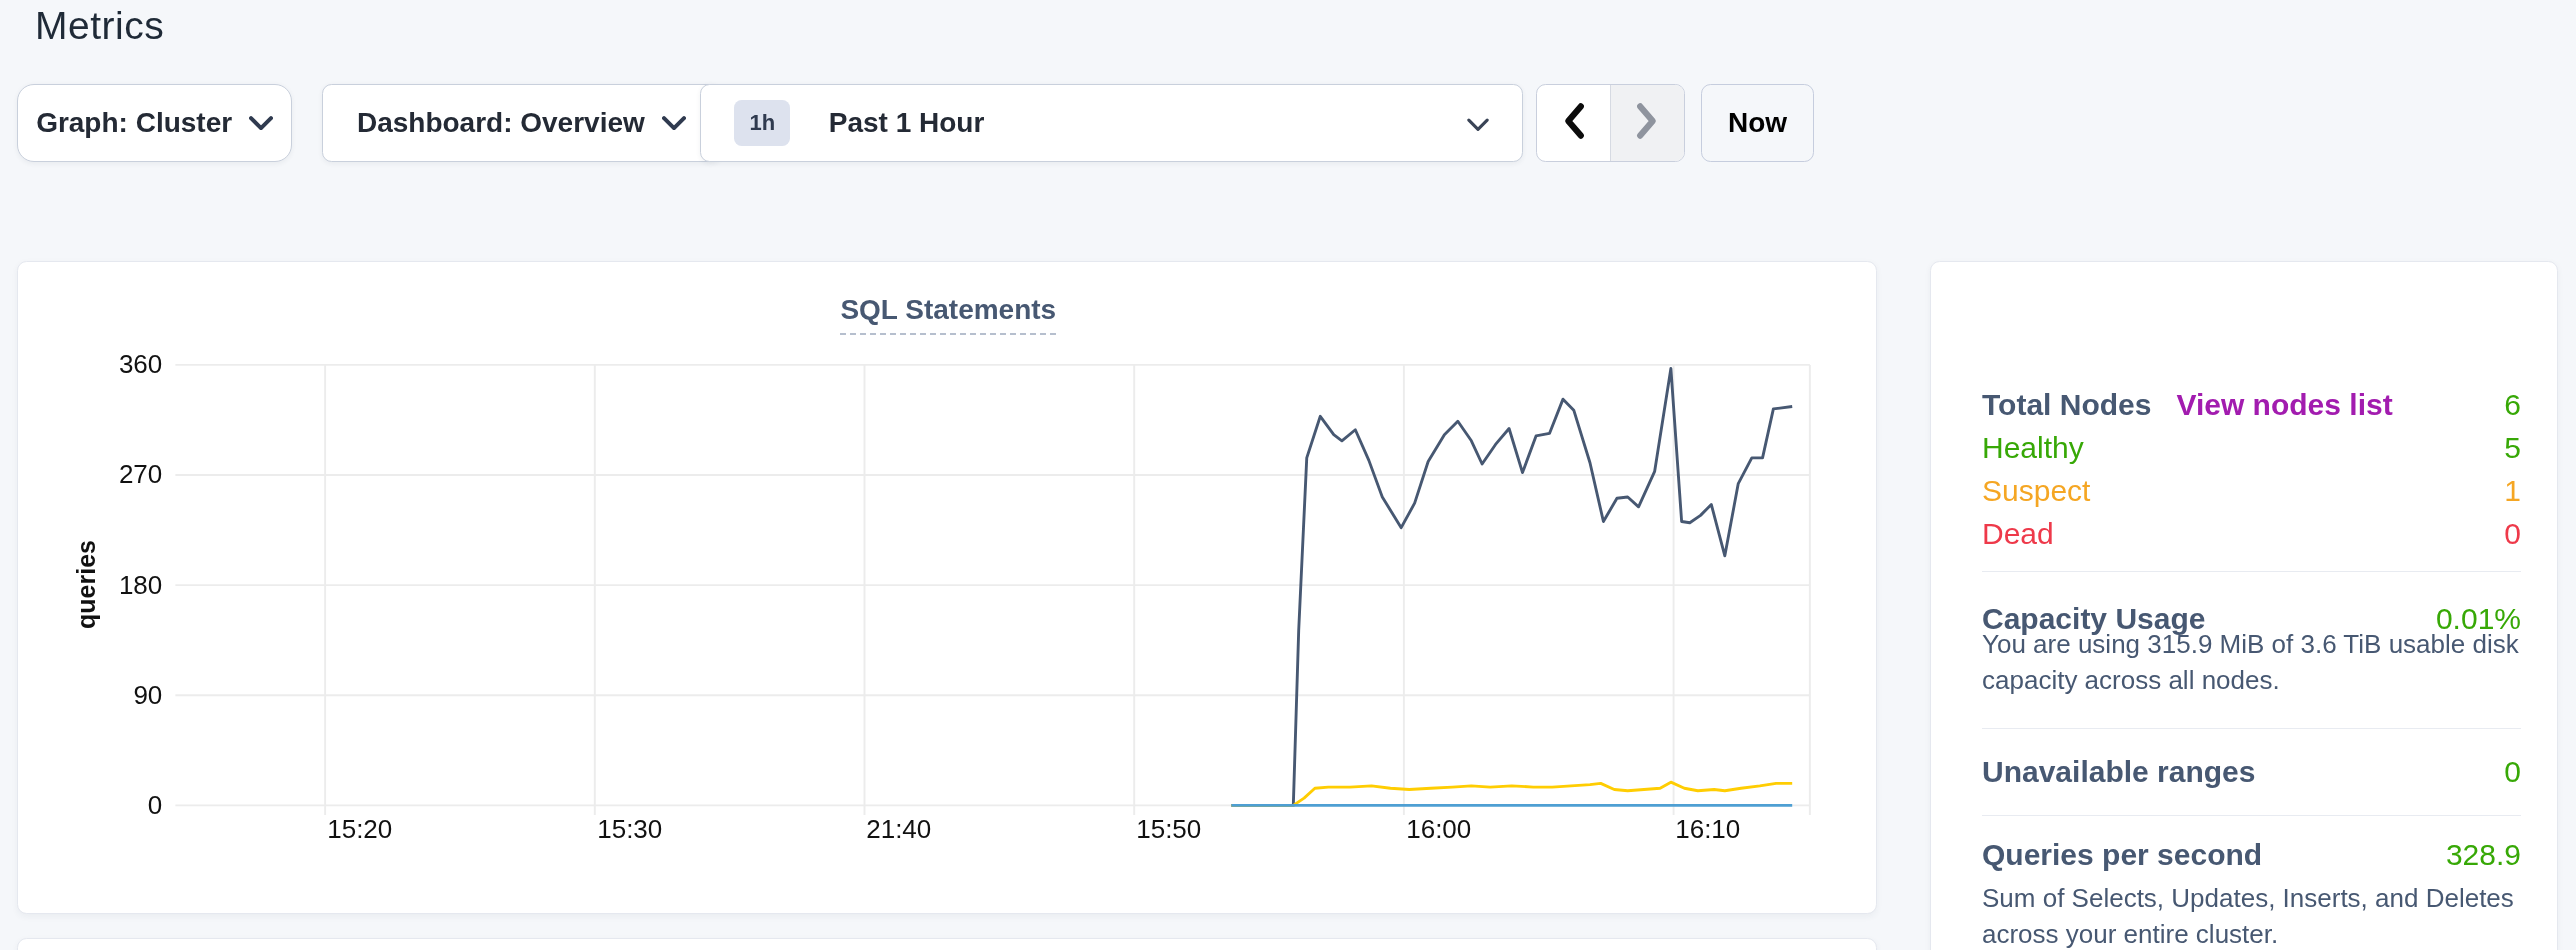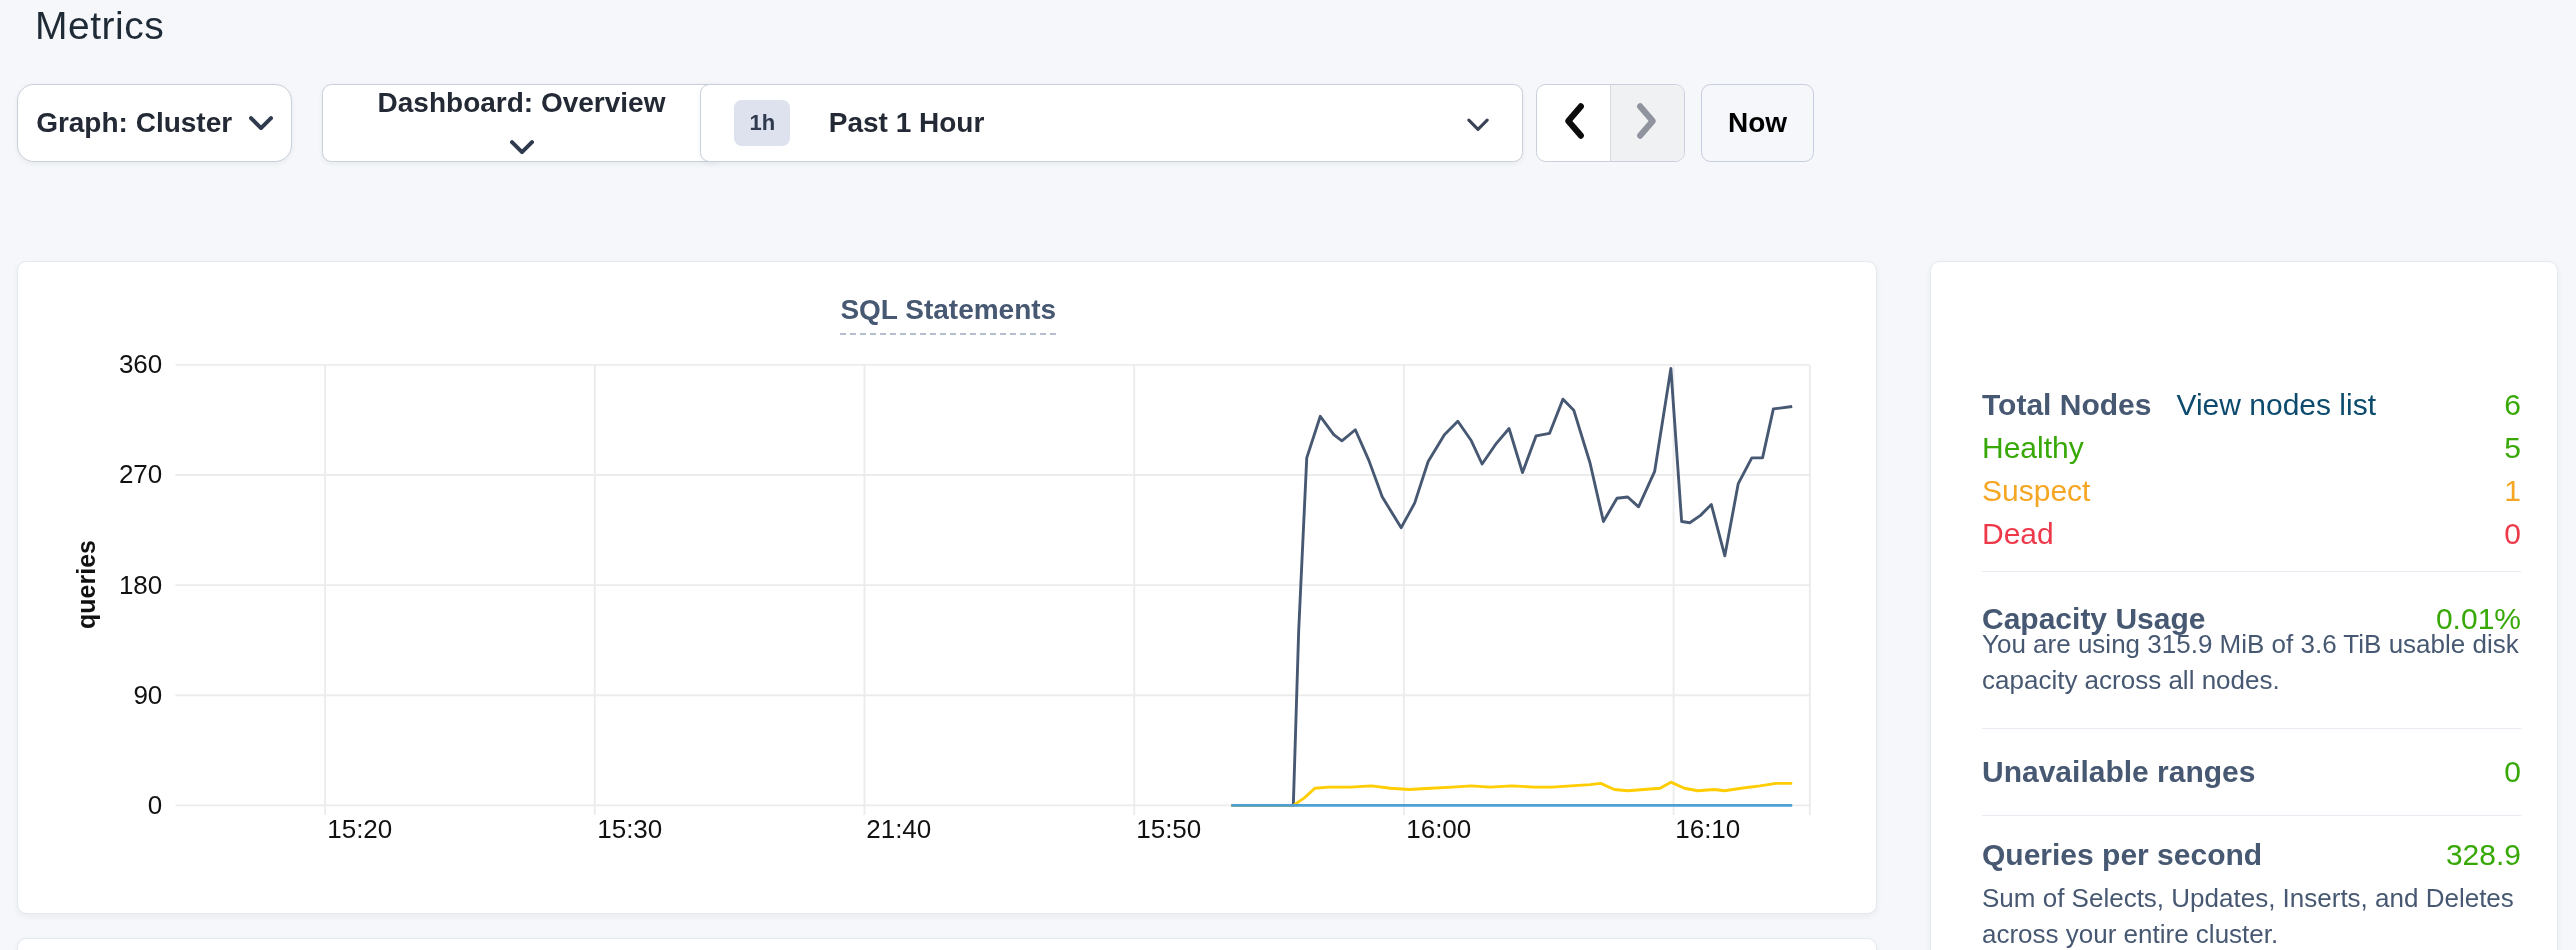--- a/index.html
+++ b/index.html
@@ -60,40 +60,40 @@
   .xtick{position:absolute;width:134px;text-align:right;font-size:26px;color:#111;top:552px;height:31px;line-height:31px;}
   
   .sum-title{left:0;top:36px;width:628px;text-align:center;font-size:30px;font-weight:700;color:#242a35;}
   .sum-row{position:absolute;left:51px;right:36px;display:flex;justify-content:space-between;align-items:baseline;font-size:30px;gap:25px;}
   .sum-rows .sum-row{position:static;height:43px;line-height:43px;}
   .sum-rows{left:51px;right:36px;top:121px;display:flex;flex-direction:column;}
   .lbl-bold{font-weight:700;color:#475872;}
   .green{color:#37a806;}
   .orange{color:#f5a623;}
   .red{color:#ee394a;}
-  .link{color:#0c4a6e;cursor:pointer;font-weight:400;text-align:right;}
+  .link{color:#a21caf;cursor:pointer;font-weight:700;text-align:right;}
   .divider{position:absolute;left:51px;right:36px;height:0;border-top:1.9px solid #e8ebf1;}
   .para{position:absolute;left:51px;right:35px;font-size:26px;line-height:36px;color:#475872;}
   .nodes-label-group{display:flex;gap:25px;align-items:baseline;}
 </style>
 </head>
 <body>
 
 <div class="abs page-title">Metrics</div>
 
 <div class="abs btn" style="left:17.3px;width:275px;border-radius:17px;">
   <span class="lbl">Graph: Cluster</span>
   <span class="dd-chevron">
     <svg viewBox="0 0 24 14" width="24" height="14.4">
         <polyline points="2,2 12,12 22,2" fill="none" stroke="#2f3a4f" stroke-width="4" stroke-linecap="round" stroke-linejoin="round"></polyline>
       </svg>
   </span>
 </div>
 
-<div class="abs btn" style="left:322px;width:399px;flex-direction:column;">
+<div class="abs btn" style="left:322px;width:399px;">
   <span class="lbl">Dashboard: Overview</span>
   <span class="dd-chevron">
     <svg viewBox="0 0 24 14" width="24" height="14.4">
         <polyline points="2,2 12,12 22,2" fill="none" stroke="#2f3a4f" stroke-width="4" stroke-linecap="round" stroke-linejoin="round"></polyline>
       </svg>
   </span>
 </div>
 
 <div class="abs btn time-sel">
   <span class="time-badge">1h</span>

